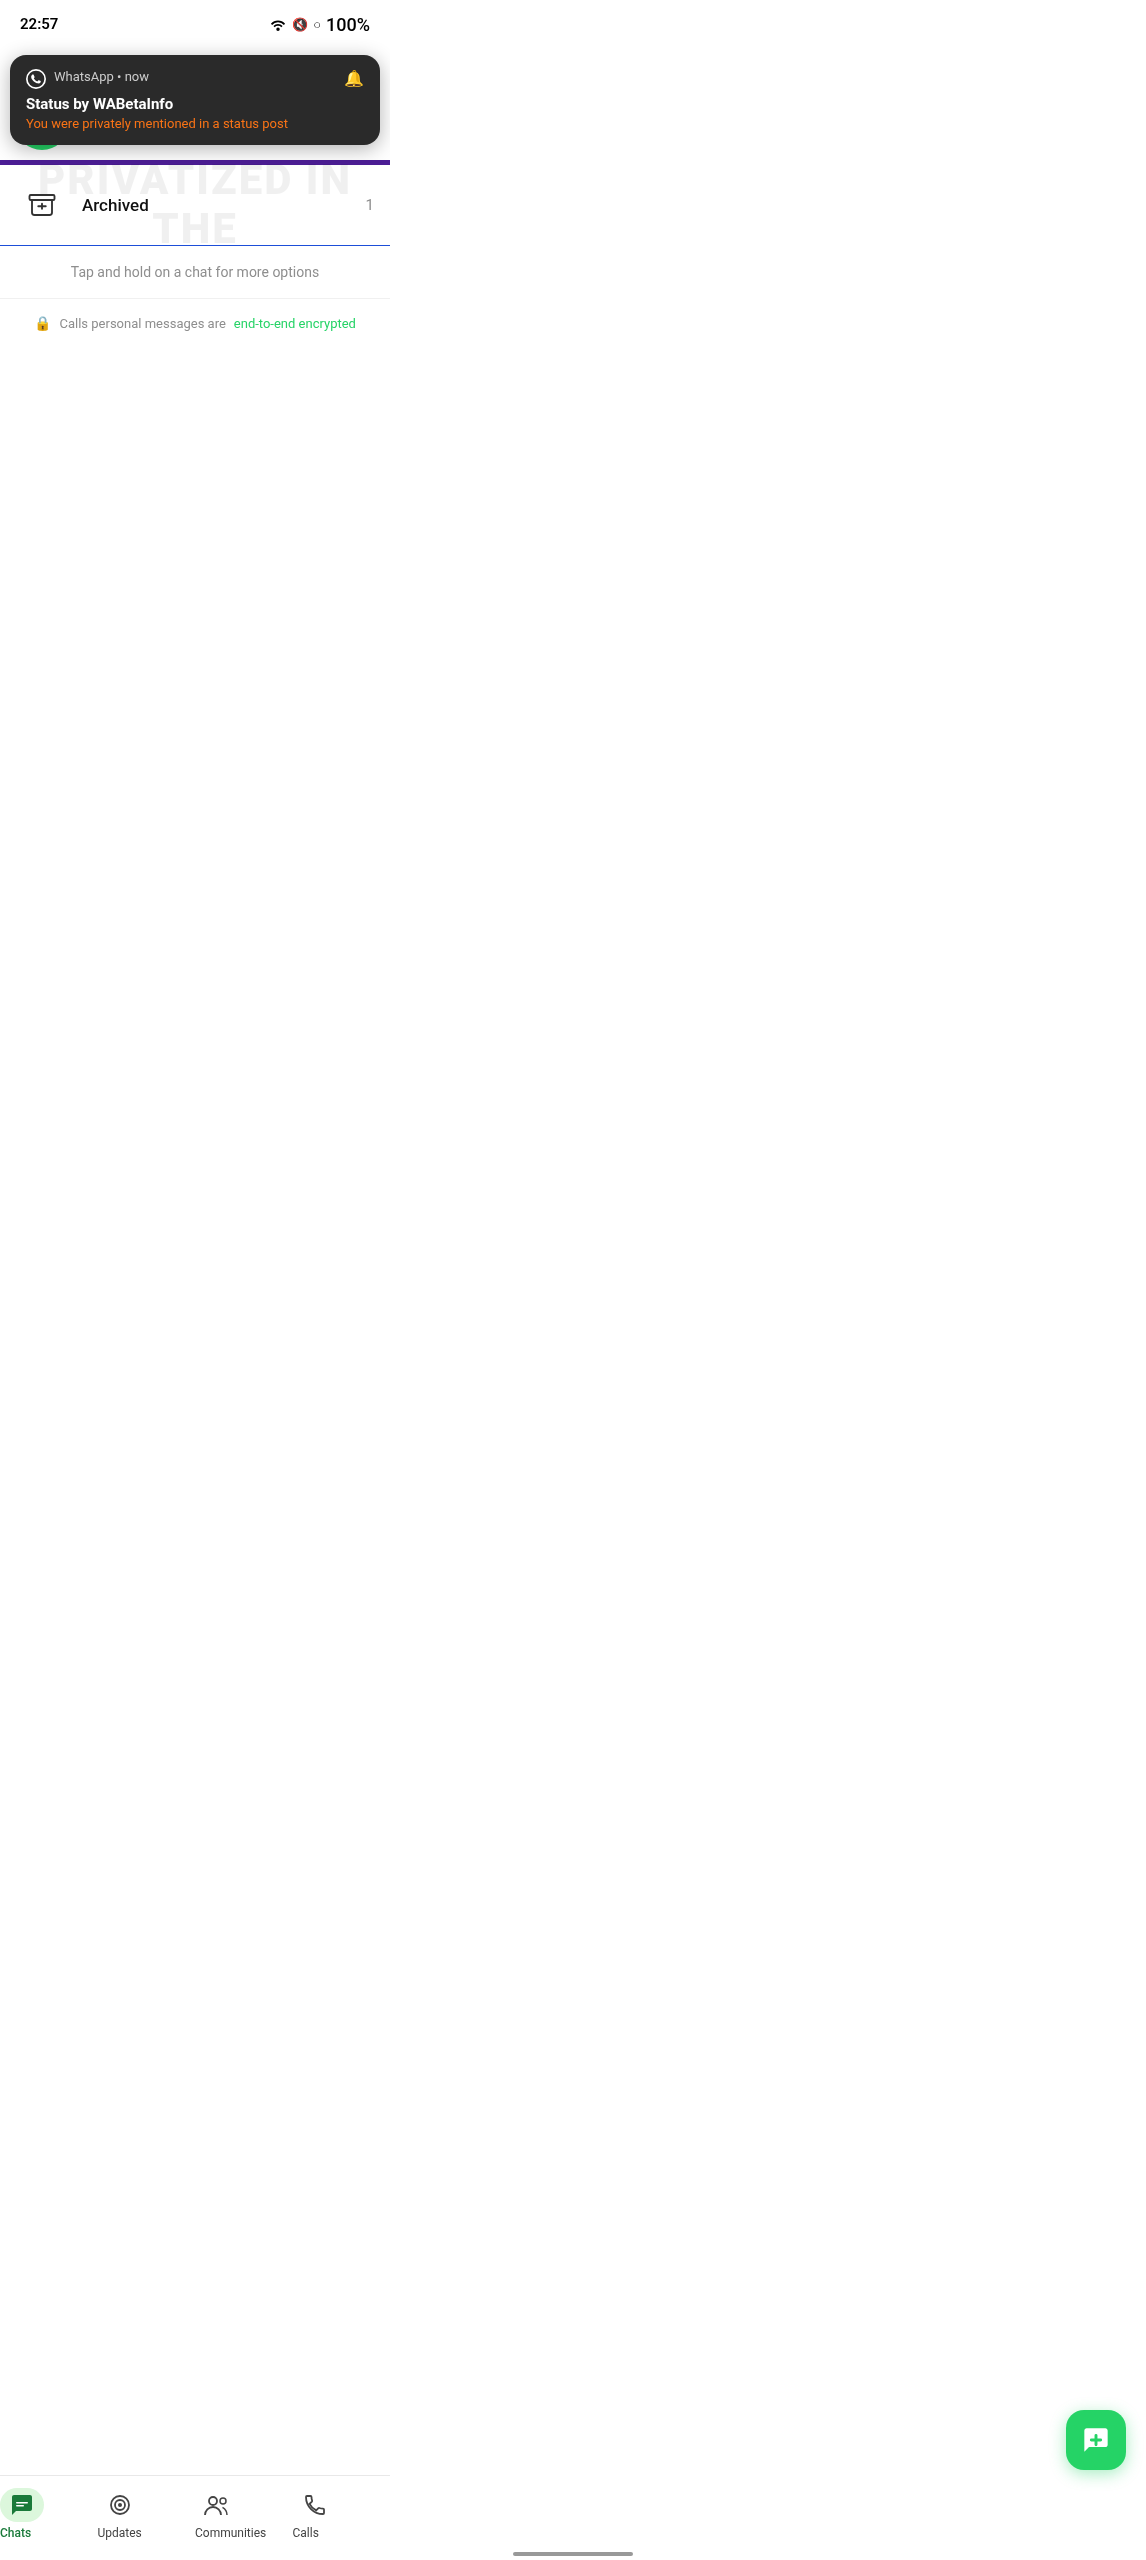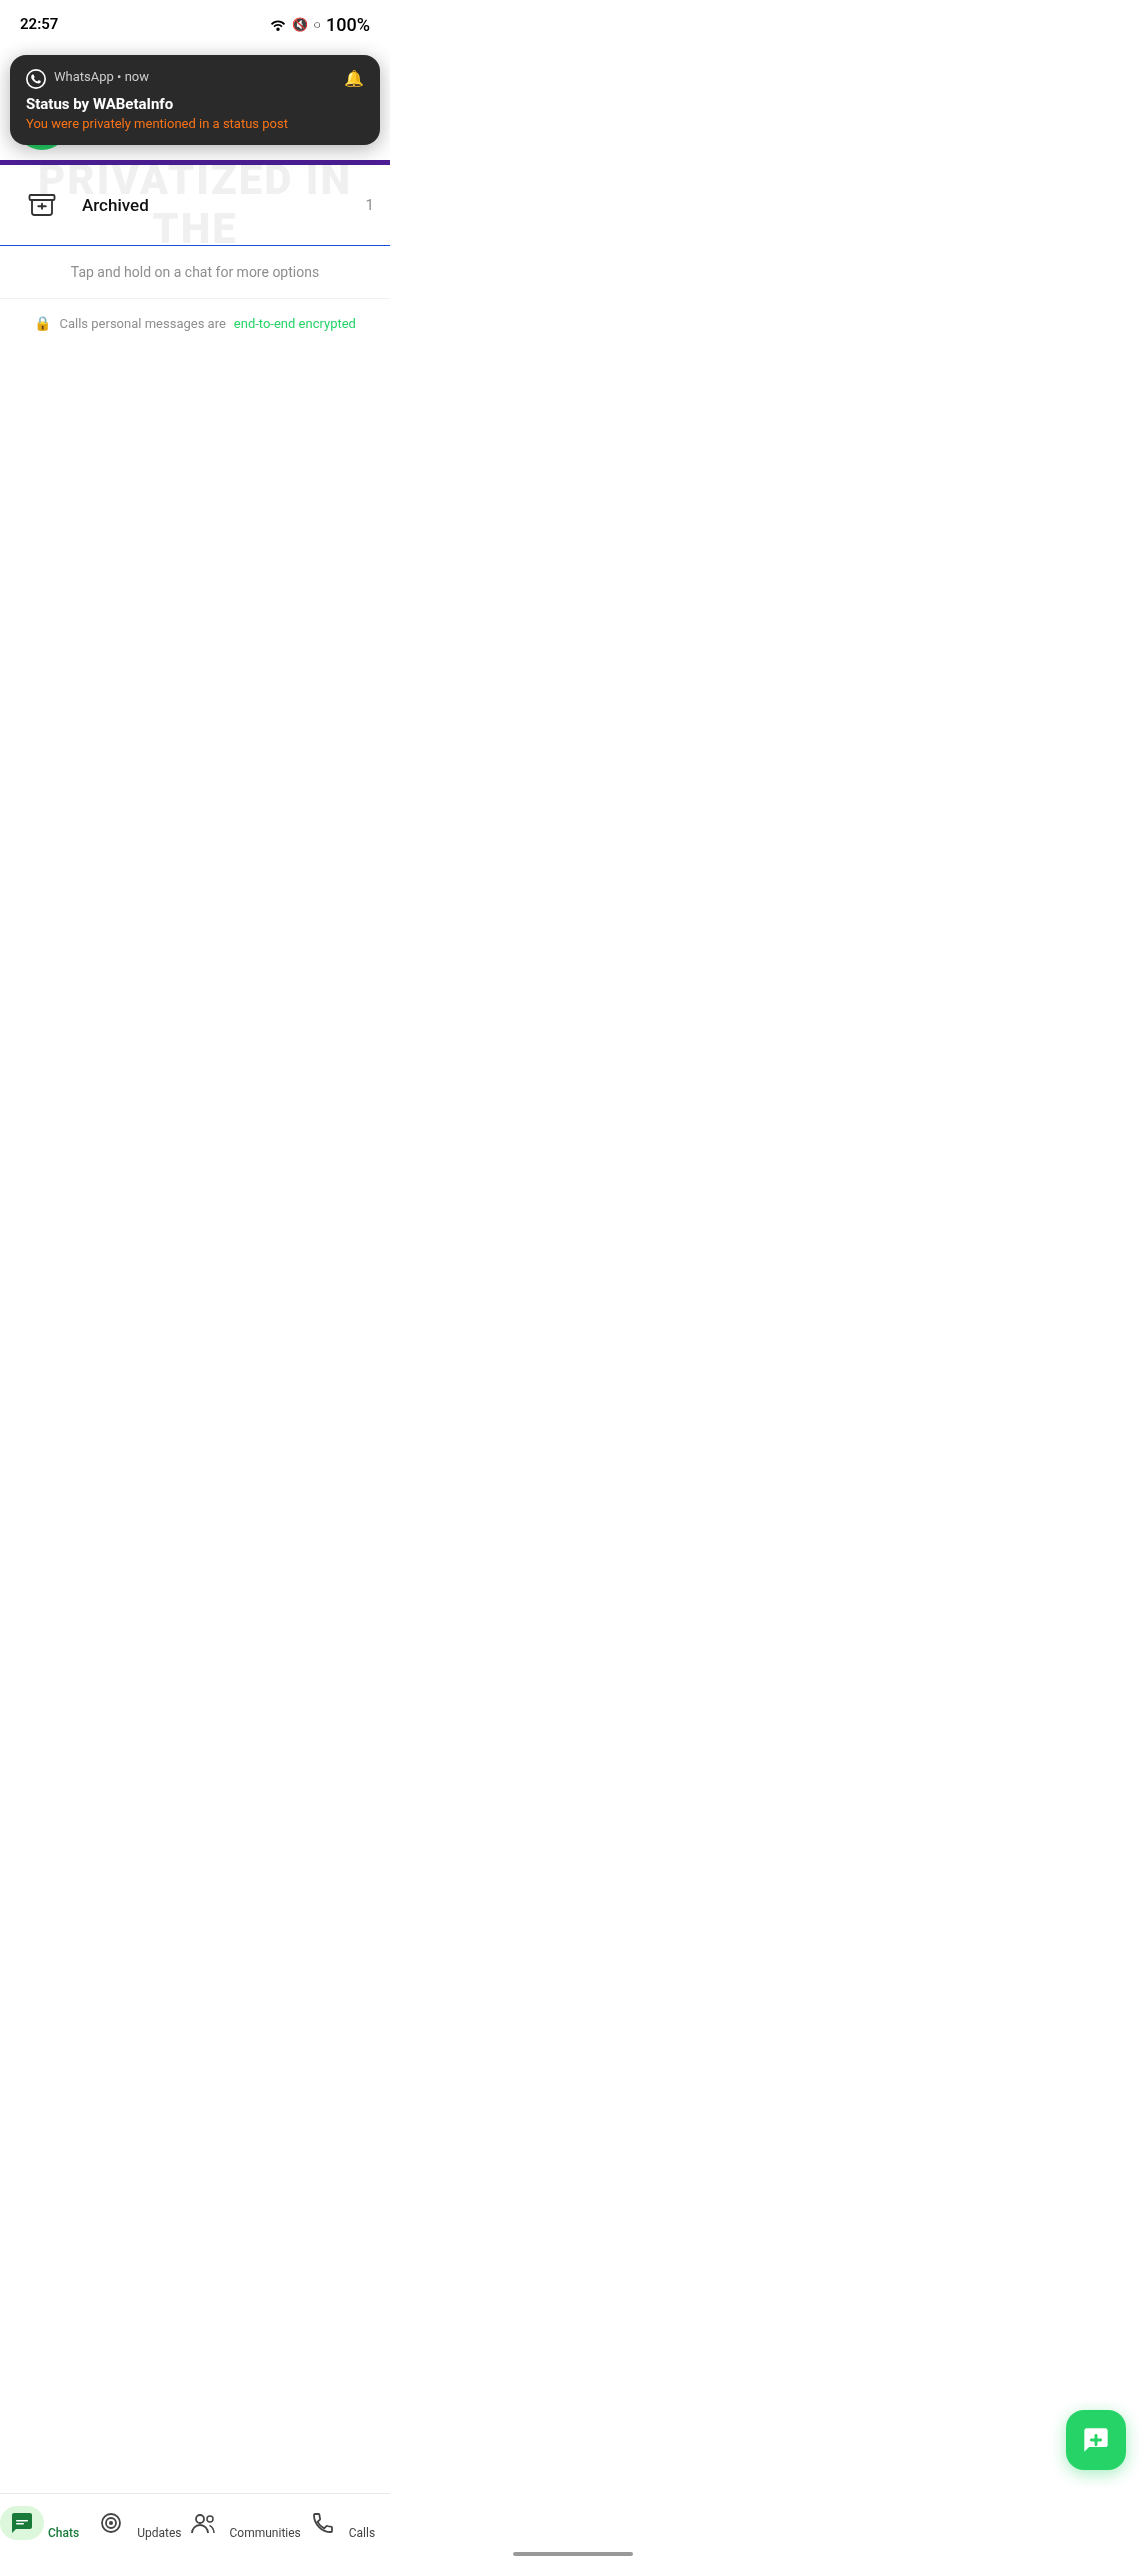--- a/index.html
+++ b/index.html
@@ -223,22 +223,22 @@
       background: #ffffff;
       border-top: 1px solid #e8e8e8;
       display: flex;
       align-items: center;
       padding: 8px 0 16px;
     }
 
     .nav-item {
       flex: 1;
       display: flex;
-      flex-direction: row;
-      align-items: flex-end;
+      flex-direction: column;
+      align-items: flex-start;
       gap: 4px;
       cursor: pointer;
       padding: 4px 0;
     }
 
     .nav-icon-wrap {
       width: 44px;
       height: 34px;
       display: flex;
       align-items: center;

